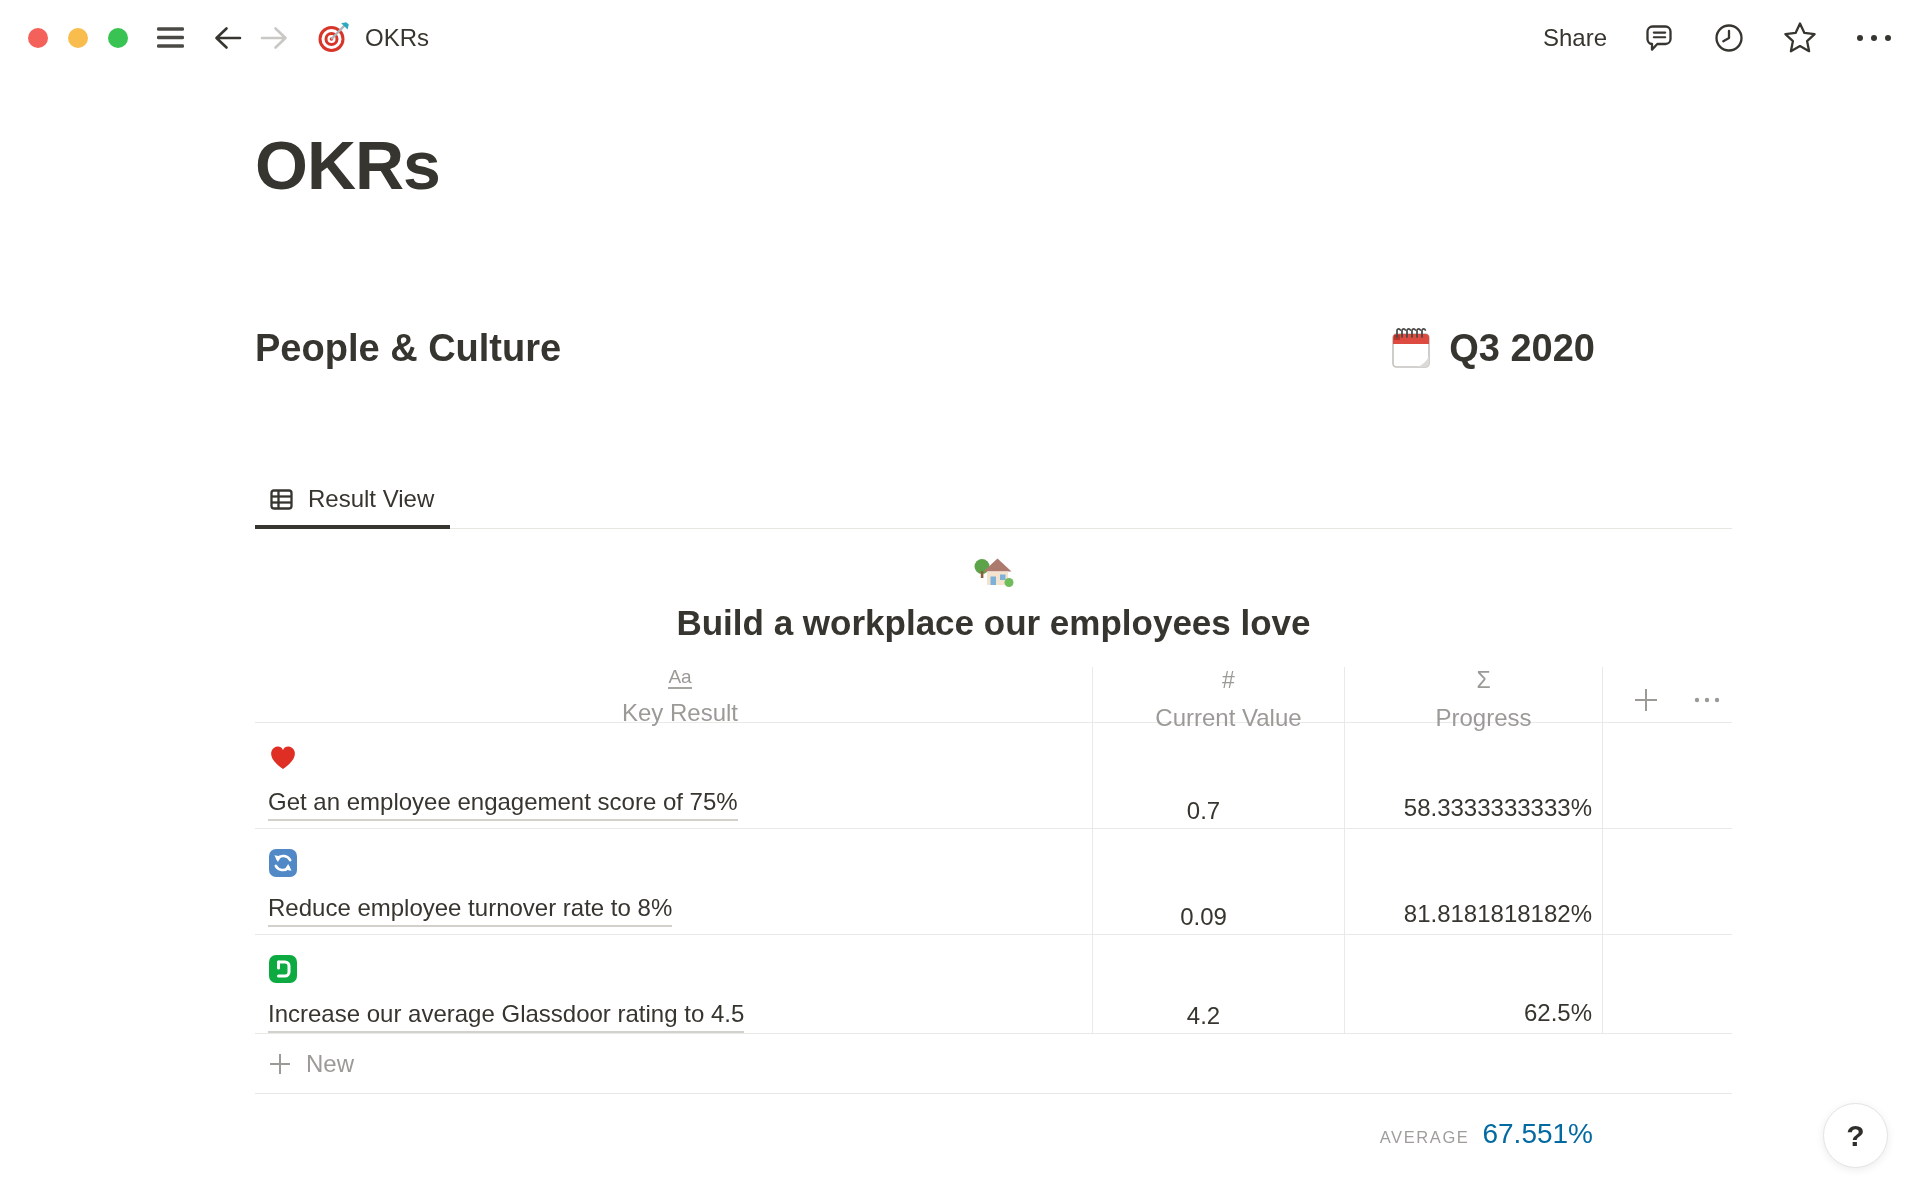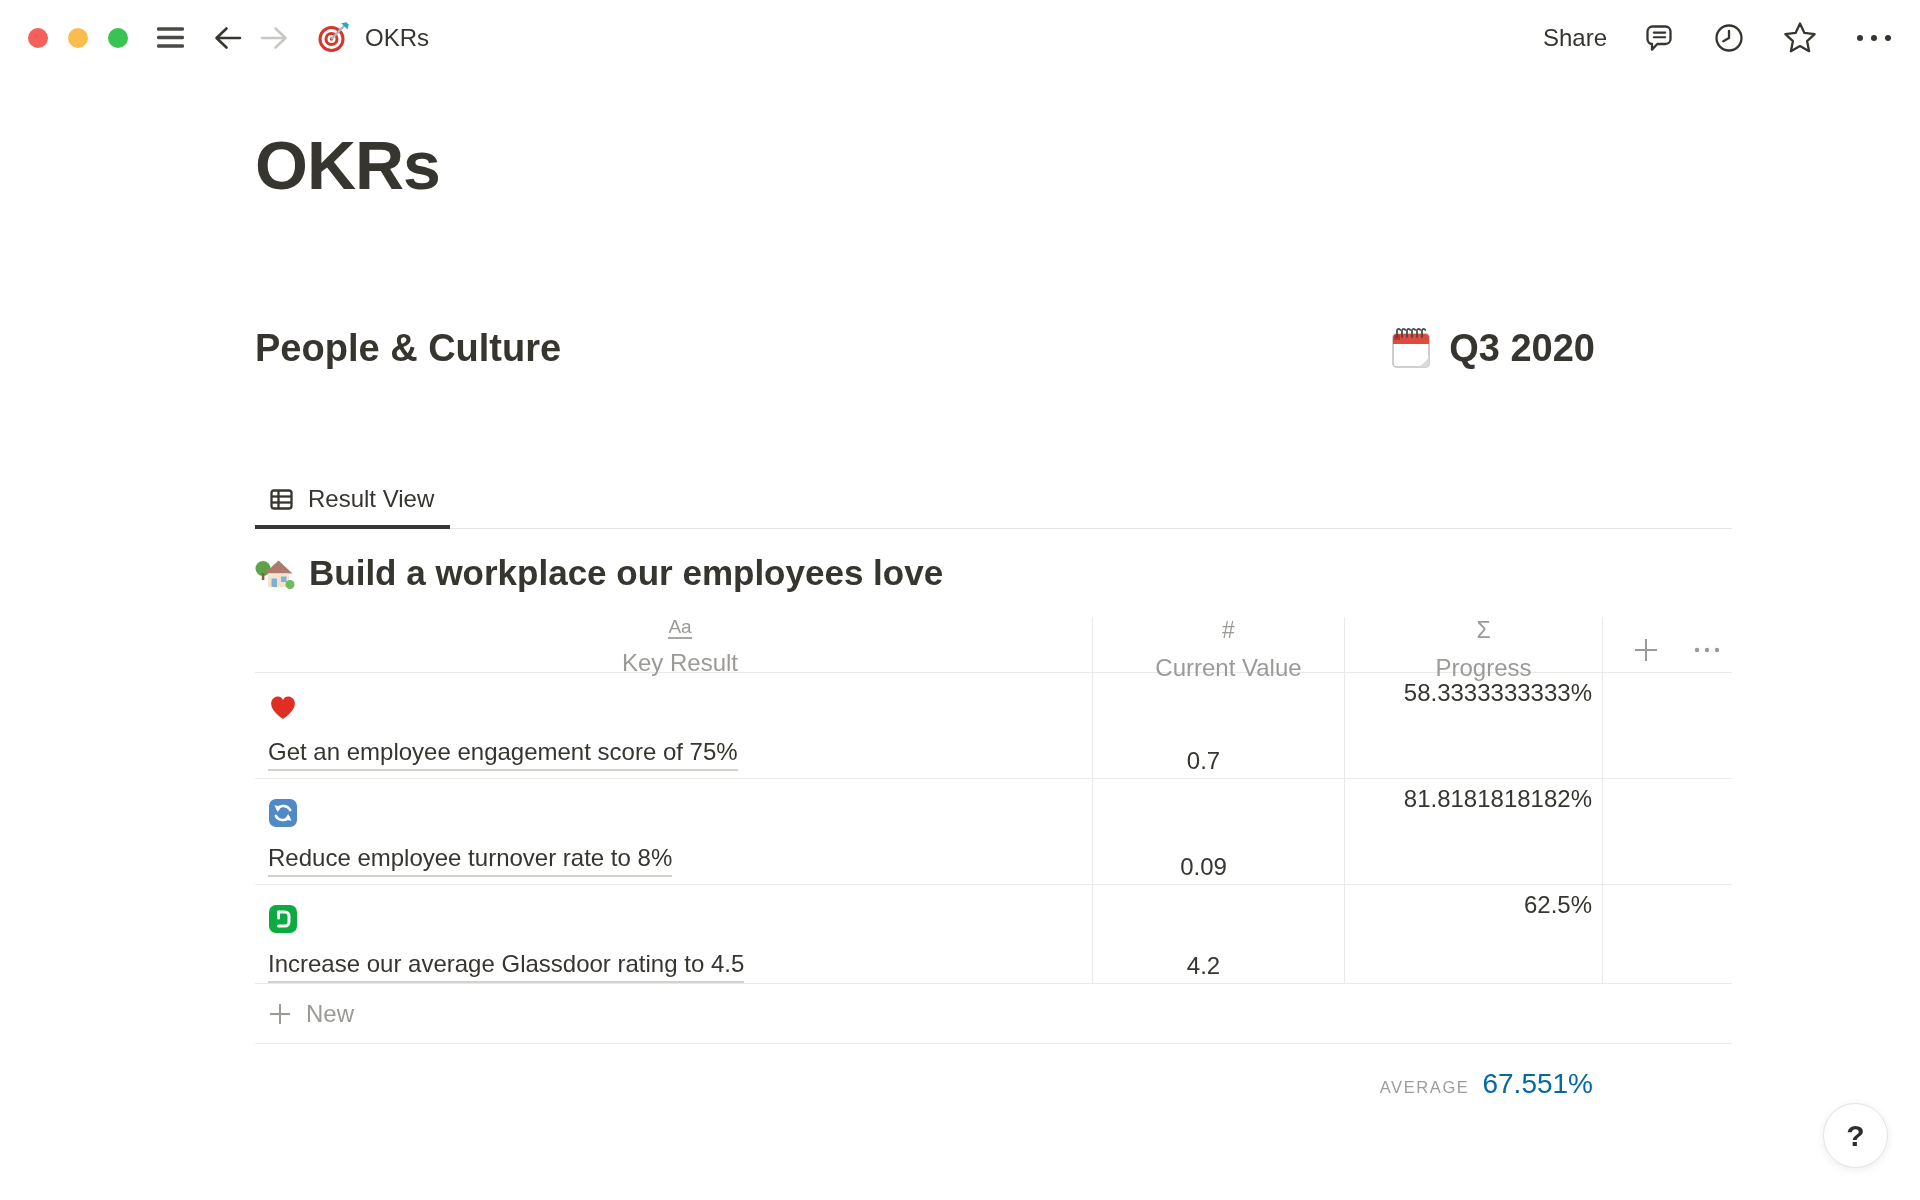--- a/index.html
+++ b/index.html
@@ -29,21 +29,21 @@
   .period { display:flex; align-items:center; gap:16px; margin-right:137px; }
   .period-label { font-size:38px; font-weight:700; }
 
   
   .tabs { margin-top:106px; border-bottom:1px solid #e6e5e2; display:flex; }
   .tab { position:relative; display:flex; align-items:center; gap:13px; padding:8px 16px 15px 13px; cursor:pointer; }
   .tab-label { font-size:24px; font-weight:500; }
   .tab-indicator { position:absolute; left:0; right:0; bottom:-1px; height:4px; background:#37352f; }
 
   
-  .section-heading { margin-top:24px; display:flex; align-items:center; gap:14px; }
+  .section-heading { margin-top:24px; display:flex; align-items:center; gap:14px;flex-direction:column; }
   .section-title { font-size:35px; font-weight:700; }
 
   
   .tbl { margin-top:24px; }
   .trow { display:grid; grid-template-columns:838px 252px 258px 129px; border-bottom:1px solid #e9e9e7; }
   .trow > .cell:nth-child(-n+3){ border-right:1px solid #e9e9e7;flex-direction:column; }
   .thead { height:56px; }
   .hcell { display:flex; align-items:center; gap:10px; color:#9b9a97; font-size:24px; cursor:pointer; }
   .hcell.c1 { padding-left:13px; }
   .hcell.c2, .hcell.c3 { padding-left:20px; }
@@ -53,21 +53,21 @@
   .glyph-number { font-size:23px; }
   .glyph-formula { font-size:23px; }
 
   .drow { min-height:106px; }
   .drow.short { min-height:72px; }
   .cell-title { display:flex; align-items:flex-start; gap:13px; padding:17px 14px 0 13px; cursor:pointer; }
   .cell-title .row-icon { flex:0 0 auto; margin-top:2px; }
   .kr-link { font-size:24px; font-weight:500; line-height:33px; border-bottom:2px solid #d3d1cb; padding-bottom:1px; }
   .cell-num { display:flex; align-items:center; justify-content:flex-end; padding-right:30px;
     font-size:24px; line-height:34px; cursor:text; }
-  .cell-progress { display:flex; align-items:center; padding-right:10px; }
+  .cell-progress { display:flex; align-items:center; justify-content:flex-end; padding-right:10px; }
   .progress-val { max-width:192px; margin-left:auto; text-align:right; font-size:24px; line-height:40px; overflow-wrap:anywhere; }
   .cell-empty { border-right:none; }
 
   .new-row { height:60px; display:flex; align-items:center; gap:14px; padding-left:13px;
     border-bottom:1px solid #e9e9e7; color:#9b9a97; cursor:pointer; }
   .new-label { font-size:24px; }
 
   .tfoot { height:74px; display:flex; align-items:baseline; justify-content:flex-end; padding:24px 139px 0 0; gap:13px; cursor:pointer; }
   .agg-label { font-size:16.5px; letter-spacing:1.6px; color:#9e9d99; }
   .agg-value { font-size:28px; color:#0369a1; }

